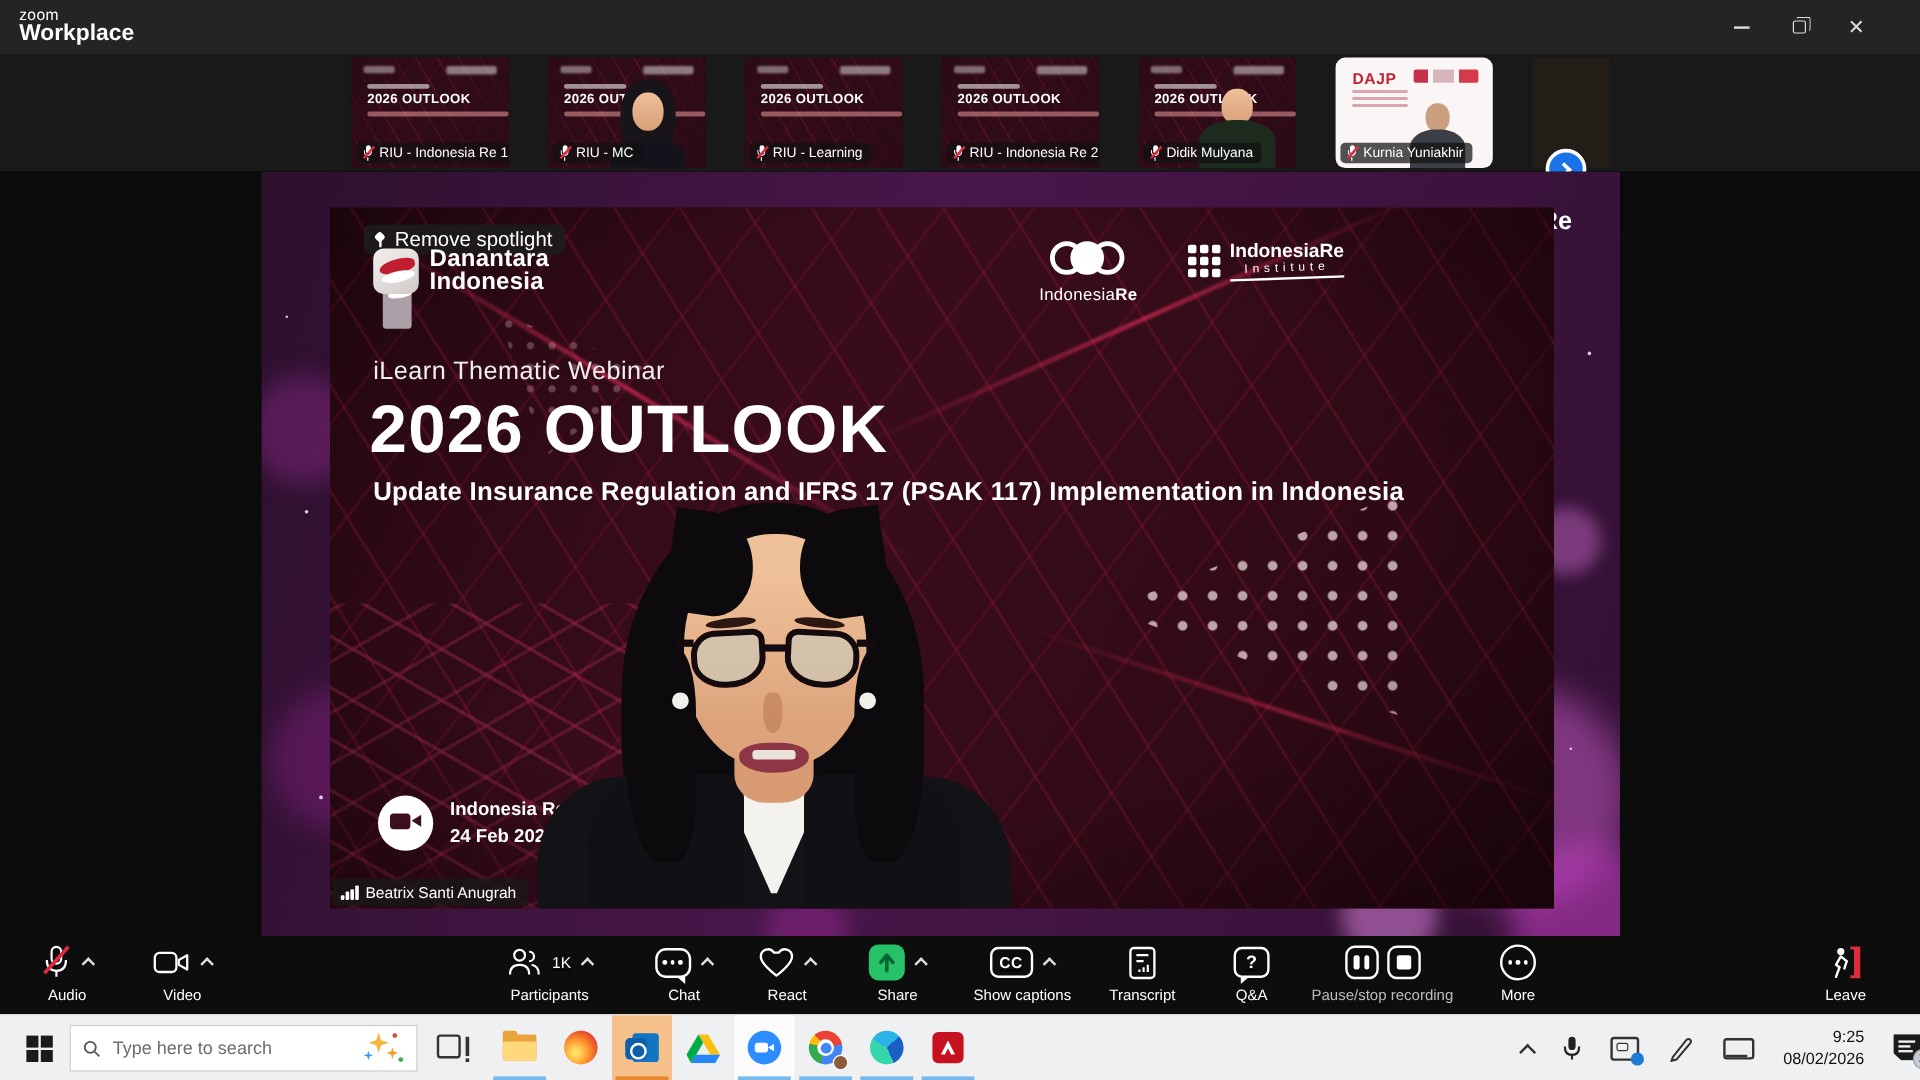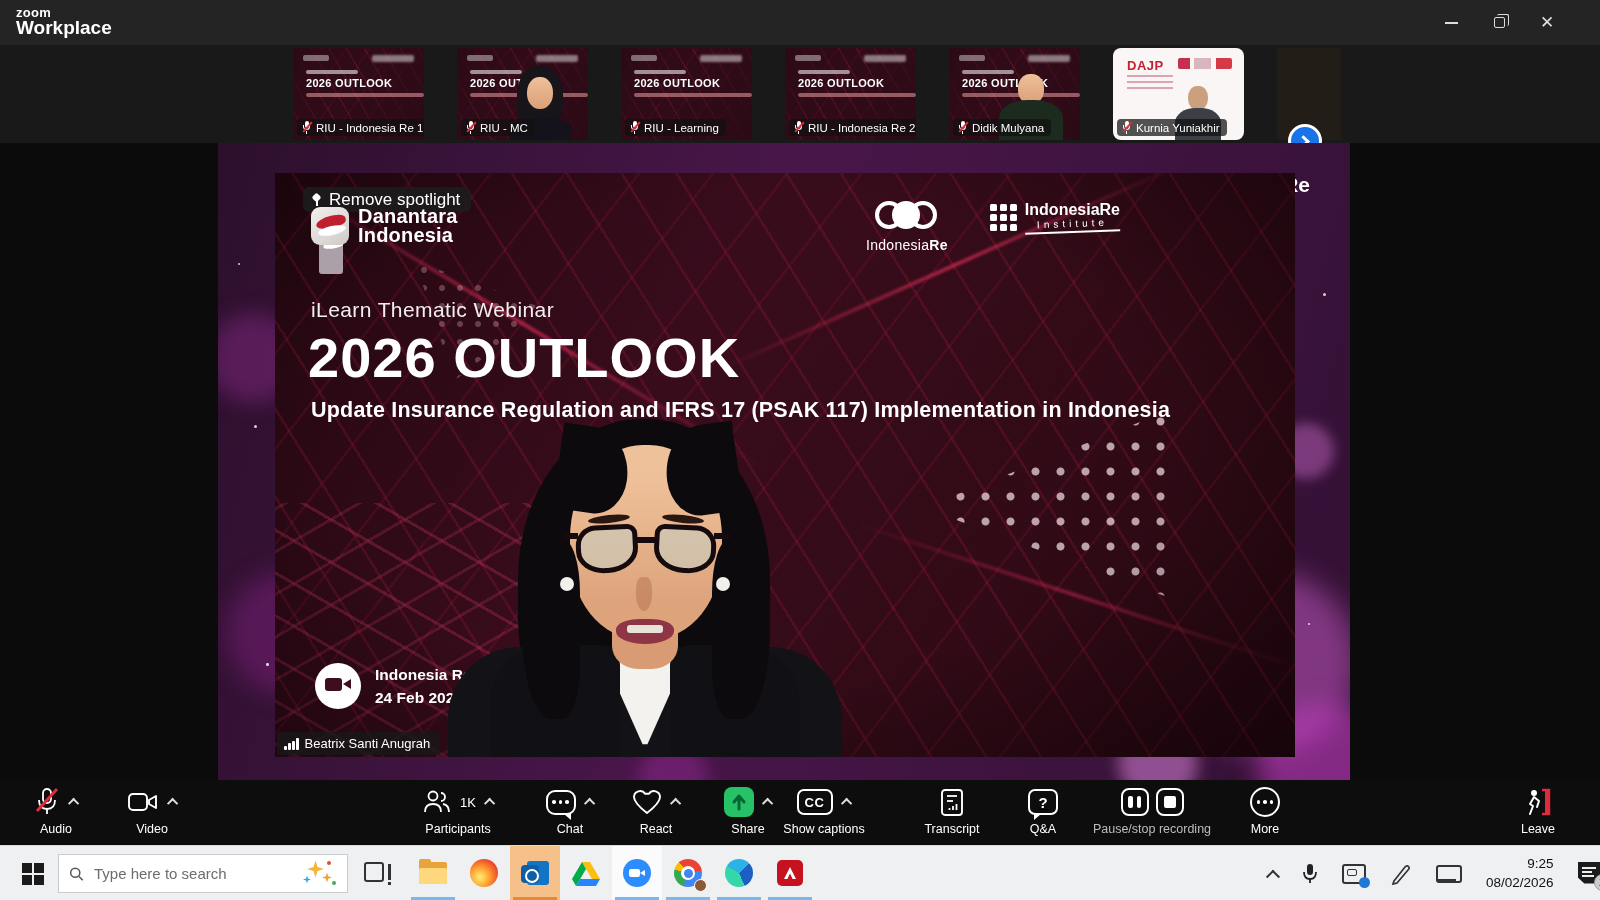--- a/index.html
+++ b/index.html
@@ -3,21 +3,21 @@
 <meta charset="utf-8">
 <style>
   * { margin:0; padding:0; box-sizing:border-box; }
   html,body { width:1600px; height:900px; overflow:hidden; background:#000;
     font-family:"Liberation Sans", sans-serif; }
   .screen { position:relative; width:1600px; height:900px; }
 
   
   .titlebar { position:absolute; left:0; top:0; width:1600px; height:45px; background:#242424; }
   .brand { position:absolute; left:16px; top:5px; color:#fff; }
-  .brand .b1 { font-size:13px; font-weight:bold; letter-spacing:.3px; }
+  .brand .b1 { font-size:13px; font-weight:normal; letter-spacing:.3px; }
   .brand .b2 { font-size:19px; font-weight:bold; margin-top:-3px; }
   .tb-pill { position:absolute; left:1108px; top:6px; height:33px; background:#161616; border-radius:8px;
     display:flex; align-items:center; gap:13px; padding:0 13px; }
   .shield { width:19px; height:19px; background:#18a957; border-radius:5px 5px 9px 9px; position:relative; }
   .shield:after { content:""; position:absolute; left:5px; top:4px; width:7px; height:4px;
     border-left:2px solid #fff; border-bottom:2px solid #fff; transform:rotate(-45deg); }
   .sparkle { width:14px; height:14px; background:#7c7c78;
     clip-path:polygon(50% 0,62% 38%,100% 50%,62% 62%,50% 100%,38% 62%,0 50%,38% 38%); }
   .devices { color:#ddd; font-size:15px; letter-spacing:1px; }
   .cloud { width:18px; height:11px; background:#e26a5a; border-radius:8px 8px 3px 3px; position:relative; }
@@ -594,21 +594,21 @@
         <div class="share-sq">
           <svg width="16" height="18" viewBox="0 0 16 18">
             <path d="M8 16 V4 M3 9 L8 3 L13 9" fill="none" stroke="#063" stroke-width="3" stroke-linecap="round" stroke-linejoin="round"></path>
           </svg>
         </div>
         <div class="chev"></div>
       </div>
       <div class="tlabel">Share</div>
     </div>
 
-    <div class="titem" style="left:824px; width:130px">
+    <div class="titem" style="left:852px; width:130px">
       <div class="ticon-row">
         <div class="cc-box">
             <span>CC</span>
           </div>
         <div class="chev"></div>
       </div>
       <div class="tlabel">Show captions</div>
     </div>
 
     <div class="titem" style="left:952px">

